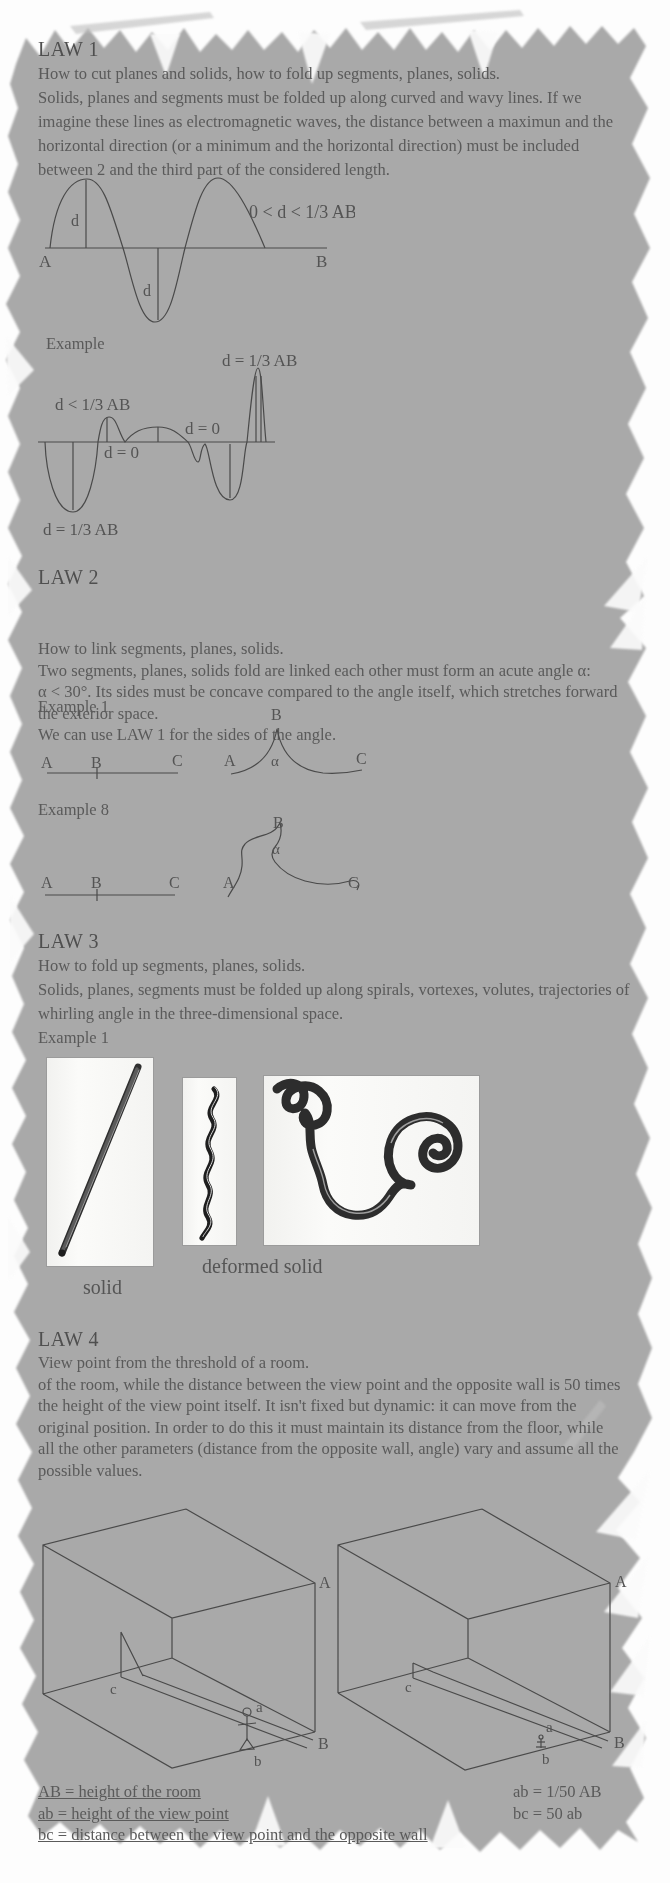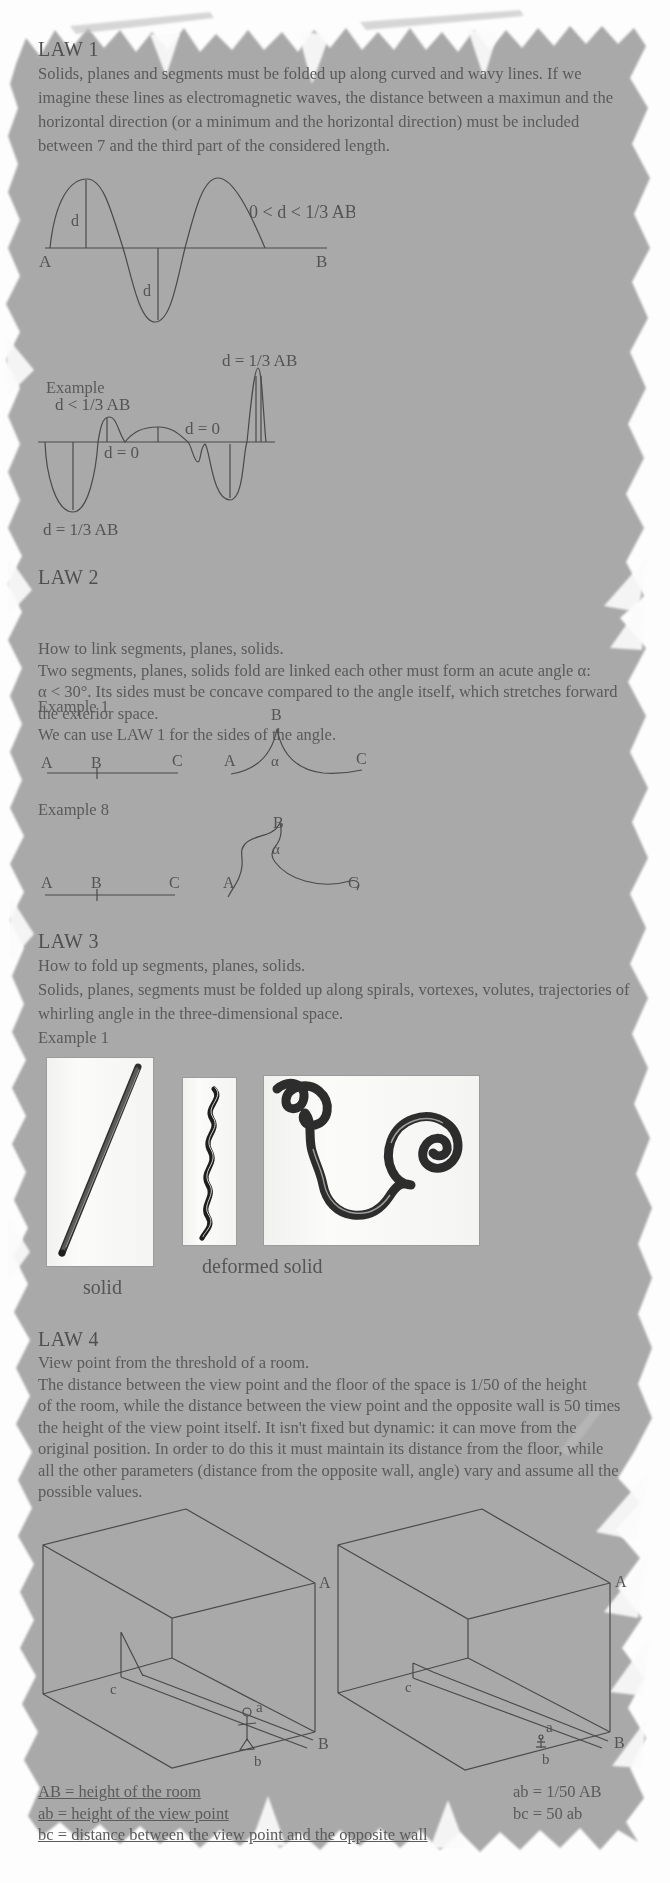--- a/index.html
+++ b/index.html
@@ -43,39 +43,40 @@
     </g>
     <g fill="#bdbdbd" opacity="0.6" style="filter:blur(0.8px)">
       <path d="M70 26 L210 12 L214 18 L76 34 Z"></path>
       <path d="M360 22 L520 10 L524 16 L366 30 Z"></path>
       <path d="M560 1450 L600 1400 L606 1406 L568 1456 Z"></path>
     </g>
   </svg>
 
   <div class="abs h" style="left:38px;top:38px;">LAW 1</div>
   <div class="abs t lines" style="left:38px;top:62px;">
+    <div>How to cut planes and solids, how to fold up segments, planes, solids.</div>
     <div>Solids, planes and segments must be folded up along curved and wavy lines. If we</div>
     <div>imagine these lines as electromagnetic waves, the distance between a maximun and the</div>
     <div>horizontal direction (or a minimum and the horizontal direction) must be included</div>
-    <div>between 7 and the third part of the considered length.</div>
+    <div>between 2 and the third part of the considered length.</div>
   </div>
 
   <svg class="abs" style="left:35px;top:170px;" width="320" height="165" viewBox="0 0 320 165">
     <line class="dg" x1="10" y1="78" x2="292" y2="78"></line>
     <path class="dg" d="M 15 78 C 20 30 35 9 52 9 C 68 9 76 40 88 78 C 96 103 104 152 120 152 C 136 152 142 110 150 78 C 160 40 168 8 183 8 C 198 8 214 40 230 78"></path>
     <line class="dg" x1="51" y1="10" x2="51" y2="78"></line>
     <line class="dg" x1="123" y1="78" x2="123" y2="150"></line>
     <text x="36" y="56" font-size="16">d</text>
     <text x="108" y="126" font-size="16">d</text>
     <text x="4" y="97" font-size="17">A</text>
     <text x="281" y="97" font-size="17">B</text>
     <text x="214" y="48" font-size="18">0 &lt; d &lt; 1/3 AB</text>
   </svg>
 
-  <div class="abs t" style="left:46px;top:334px;margin-top:44px;">Example</div>
+  <div class="abs t" style="left:46px;top:334px;">Example</div>
 
   <svg class="abs" style="left:30px;top:352px;" width="310" height="195" viewBox="0 0 310 195">
     <line class="dg" x1="8" y1="90" x2="245" y2="90"></line>
     <path class="dg" d="M 15 90 C 16 120 25 160 43 160 C 58 160 66 120 68 90 C 70 78 72 65 79 65 C 87 65 88 80 95 90 C 103 80 112 75 128 75 C 143 75 150 83 158 90 C 162 95 164 110 168 110 C 171 110 170 95 175 92 C 180 96 182 148 200 148 C 214 148 213 100 217 90 C 220 60 224 16 228 16 C 232 16 233 60 236 90"></path>
     <line class="dg" x1="43" y1="90" x2="43" y2="158"></line>
     <line class="dg" x1="77" y1="66" x2="77" y2="90"></line>
     <line class="dg" x1="128" y1="75" x2="128" y2="90"></line>
     <line class="dg" x1="200" y1="92" x2="200" y2="146"></line>
     <line class="dg" x1="226" y1="24" x2="226" y2="90"></line>
     <line class="dg" x1="231" y1="24" x2="231" y2="90"></line>
@@ -155,21 +156,20 @@
       <path d="M 49 76 C 53 90 58 98 60 110 C 63 126 74 138 90 140 C 106 142 118 134 126 122" fill="none" stroke="#cfcfcf" stroke-width="1.4" opacity="0.7" transform="translate(1,-2)"></path>
       <path d="M 128 66 C 136 44 162 36 180 46" fill="none" stroke="#cfcfcf" stroke-width="1.4" opacity="0.7" transform="translate(0,2)"></path>
     </svg>
   </div>
   <div class="abs cap" style="left:202px;top:1255px;">deformed solid</div>
   <div class="abs cap" style="left:83px;top:1276px;">solid</div>
 
   <div class="abs h" style="left:38px;top:1328px;">LAW 4</div>
   <div class="abs t lines22" style="left:38px;top:1352px;">
     <div>View point from the threshold of a room.</div>
-    <div>The distance between the view point and the floor of the space is 1/50 of the height</div>
     <div>of the room, while the distance between the view point and the opposite wall is 50 times</div>
     <div>the height of the view point itself. It isn't fixed but dynamic: it can move from the</div>
     <div>original position. In order to do this it must maintain its distance from the floor, while</div>
     <div>all the other parameters (distance from the opposite wall, angle) vary and assume all the</div>
     <div>possible values.</div>
   </div>
 
   <svg class="abs" style="left:30px;top:1498px;" width="612" height="285" viewBox="0 0 612 285">
 
     <g>

